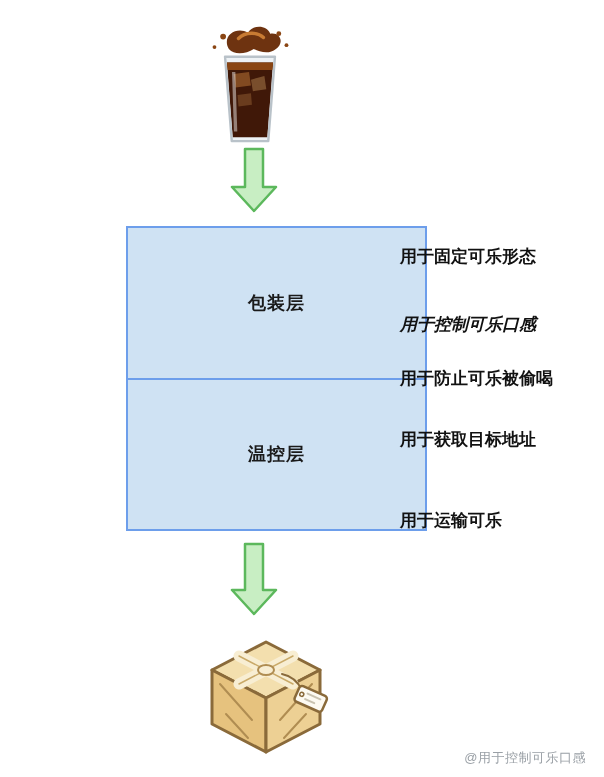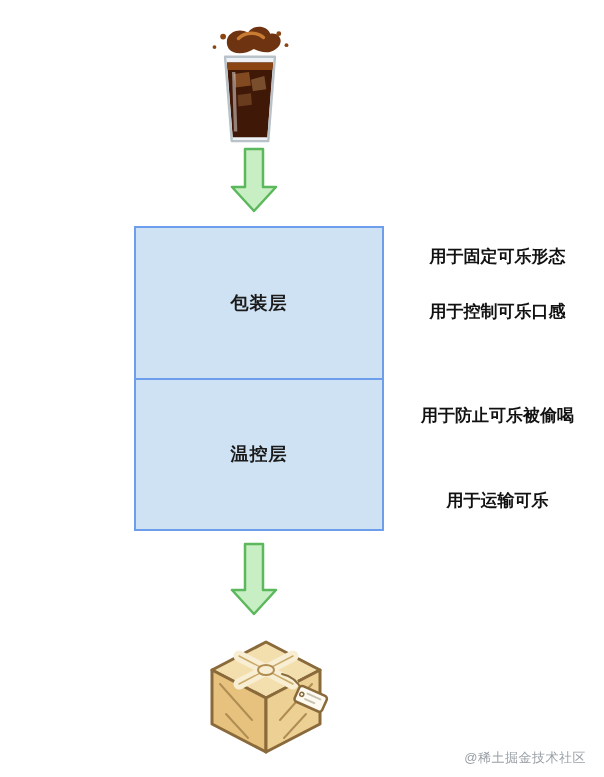--- a/index.html
+++ b/index.html
@@ -6,39 +6,39 @@
   body{font-family:"Liberation Sans","DejaVu Sans",sans-serif;}
   .canvas{
     position:relative;
     width:604px;height:777px;
     background:#ffffff;
     overflow:hidden;
   }
   .abs{position:absolute;}
   
   .layer-stack{
-    left:134px;top:226px;
-    width:250px;height:305px;
+    left:126px;top:226px;
+    width:301px;height:305px;
     border:2px solid #6d9eeb;
     box-sizing:border-box;
     display:flex;flex-direction:column;
   }
   .layer-row{
     flex:1;
     background:#cfe2f3;
     border-bottom:2px solid #6d9eeb;
     display:flex;align-items:center;justify-content:center;
     font-size:18px;font-weight:600;color:#1a1a1a;
     letter-spacing:1px;
   }
   .layer-row:last-child{border-bottom:none;}
   .layer-desc{
     left:400px;width:195px;height:22px;
     font-size:17px;font-weight:600;color:#111;
-    line-height:22px;white-space:nowrap;text-align:center;
+    line-height:22px;white-space:nowrap;
   }
   .watermark{
     right:18px;bottom:10px;
     font-size:13px;color:#9aa0a6;
     letter-spacing:0.5px;
   }
 </style>
 </head>
 <body>
 
@@ -76,23 +76,24 @@
   <div class="abs layer-stack">
     <div class="layer-row">
       <span>包装层</span>
     </div>
     <div class="layer-row">
       <span>温控层</span>
     </div>
   </div>
 
   <div class="abs layer-desc" style="top:246px;">用于固定可乐形态</div>
-  <div class="abs layer-desc" style="top:301px;">用于控制可乐口感</div>
-  <div class="abs layer-desc" style="top:368px;margin-top:37px;">用于防止可乐被偷喝</div>
-  <div class="abs layer-desc" style="top:490px;">用于运输可乐</div>
+  <div class="abs layer-desc" style="top:314px;font-style:italic;">用于控制可乐口感</div>
+  <div class="abs layer-desc" style="top:368px;">用于防止可乐被偷喝</div>
+  <div class="abs layer-desc" style="top:429px;">用于获取目标地址</div>
+  <div class="abs layer-desc" style="top:510px;">用于运输可乐</div>
 
   <svg class="abs" style="left:229px;top:542px;" width="50" height="76" viewBox="0 0 50 76">
     <polygon points="16,2 34,2 34,48 47,48 25,72 3,48 16,48" fill="#c8eec3" stroke="#5cb85c" stroke-width="2.5" stroke-linejoin="round"></polygon>
   </svg>
 
   <svg class="abs" style="left:186px;top:628px;" width="160" height="128" viewBox="0 0 160 128">
     <g stroke-linejoin="round" stroke-linecap="round">
 
       <polygon points="80,14 134,42 80,70 26,42" fill="#f3dfae" stroke="#8a6a3a" stroke-width="3"></polygon>
       <polygon points="26,42 80,70 80,124 26,96" fill="#e6c27e" stroke="#8a6a3a" stroke-width="3"></polygon>
@@ -113,15 +114,15 @@
 
       <g transform="rotate(24 124 70)">
         <rect x="110" y="62" width="30" height="17" rx="3" fill="#fdfaf2" stroke="#8a6a3a" stroke-width="2.5"></rect>
         <circle cx="115" cy="70" r="2" fill="none" stroke="#8a6a3a" stroke-width="1.5"></circle>
         <line x1="120" y1="67" x2="134" y2="67" stroke="#c9c2b0" stroke-width="2"></line>
         <line x1="120" y1="73" x2="130" y2="73" stroke="#c9c2b0" stroke-width="2"></line>
       </g>
     </g>
   </svg>
 
-  <div class="abs watermark">@稀土掘金技术社区</div>
+  <div class="abs watermark">@用于控制可乐口感</div>
 
 </div>
 
 </body></html>

